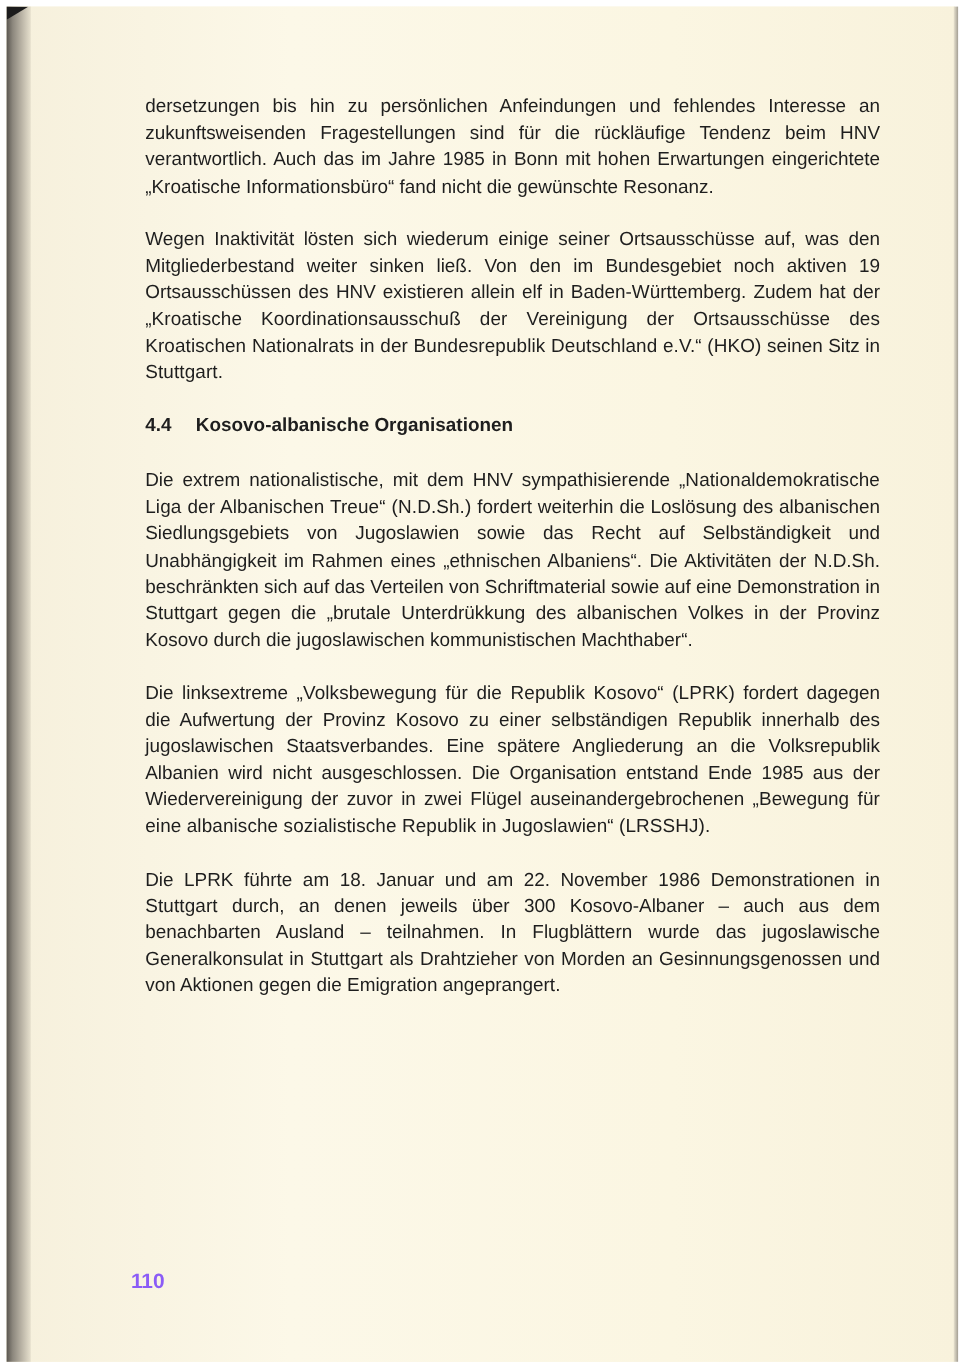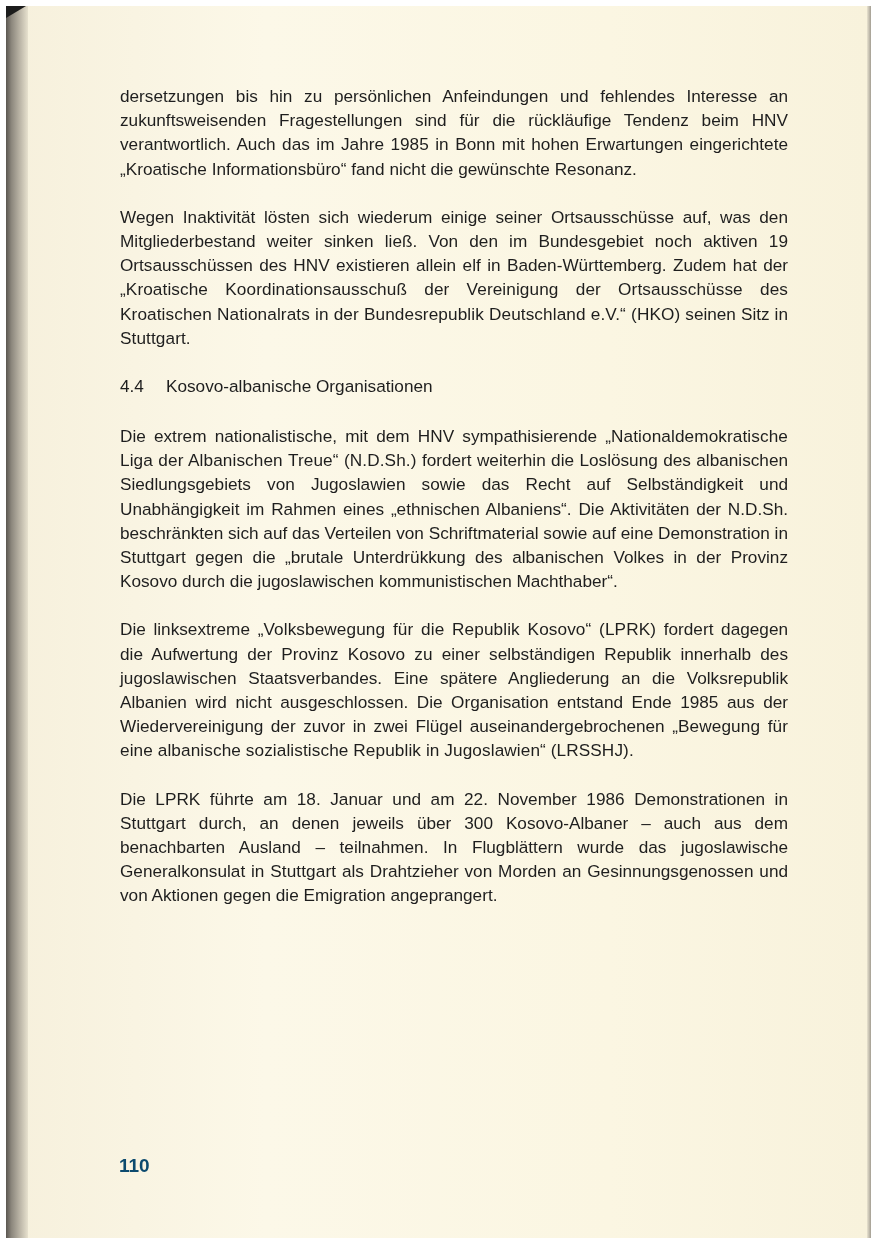--- a/index.html
+++ b/index.html
@@ -21,35 +21,35 @@
   .corner {
     position: absolute; left: 6px; top: 6px; width: 20px; height: 12px;
     background: #1c1c1c;
     clip-path: polygon(0 0, 100% 0, 0 100%);
   }
   .right-edge {
     position: absolute; right: 2px; top: 6px; width: 4px; height: 1232px;
     background: linear-gradient(90deg, #e9e3d0, #a39e93);
   }
   .content {
-    position: absolute; left: 120px; top: 84px; width: 668px;
+    position: absolute; left: 132px; top: 84px; width: 668px;
     color: #1e1e1e;
     font-size: 17.2px; line-height: 24.2px;
     text-align: justify;
   }
   .content p { margin: 0 0 24px 0; }
   .content b { font-weight: normal; letter-spacing: 0.1px; }
   .heading {
     margin: 16px 0 26px 0;
-    font-size: 17.2px; font-weight: normal; line-height: 24px;
+    font-size: 17.2px; font-weight: bold; line-height: 24px;
   }
   .heading .num { display: inline-block; width: 46px; }
   .page-number {
     position: absolute; left: 119px; top: 1155px;
-    font-size: 19px; font-weight: bold; color: #0c4a6e; text-align: center;
+    font-size: 19px; font-weight: bold; color: #8b5cf6; text-align: center;
   }
 </style>
 </head>
 <body>
 
 <div class="page"></div>
 <div class="spine"></div>
 <div class="corner"></div>
 <div class="right-edge"></div>
 

